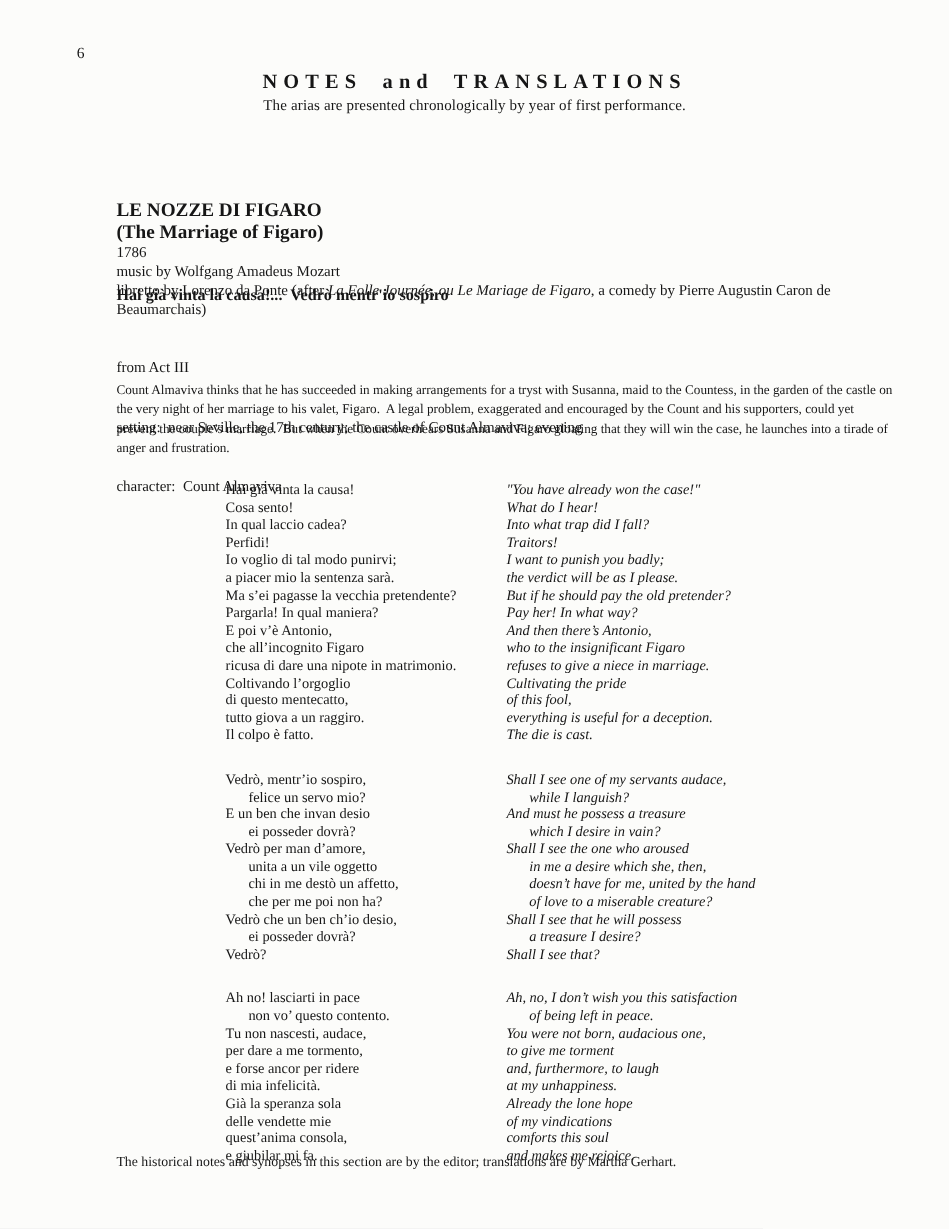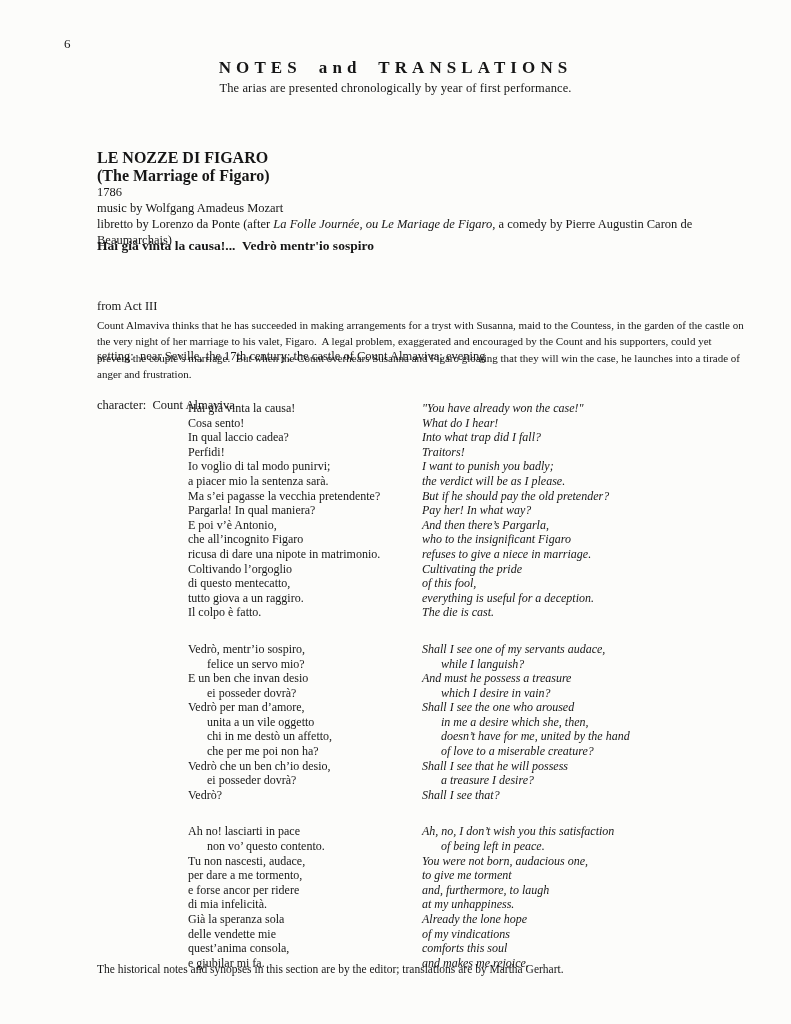--- a/index.html
+++ b/index.html
@@ -42,20 +42,21 @@
     left: 97px;
     top: 148px;
     right: 45px;
     font-size: 12.5px;
     line-height: 16px;
   }
   .work-title {
     font-size: 16px;
     font-weight: bold;
     line-height: 20px;
+    margin-top: 18px;
   }
   .work-subtitle {
     font-weight: bold;
     font-size: 16px;
   }
   .italic { font-style: italic; }
   .aria-title {
     position: absolute;
     left: 97px;
     top: 238px;
@@ -158,21 +159,21 @@
         </div>
         <div class="stanza-col en">
           <div class="aria-line">"You have already won the case!"</div>
           <div class="aria-line">What do I hear!</div>
           <div class="aria-line">Into what trap did I fall?</div>
           <div class="aria-line">Traitors!</div>
           <div class="aria-line">I want to punish you badly;</div>
           <div class="aria-line">the verdict will be as I please.</div>
           <div class="aria-line">But if he should pay the old pretender?</div>
           <div class="aria-line">Pay her! In what way?</div>
-          <div class="aria-line">And then there’s Pargarla,</div>
+          <div class="aria-line">And then there’s Antonio,</div>
           <div class="aria-line">who to the insignificant Figaro</div>
           <div class="aria-line">refuses to give a niece in marriage.</div>
           <div class="aria-line">Cultivating the pride</div>
           <div class="aria-line">of this fool,</div>
           <div class="aria-line">everything is useful for a deception.</div>
           <div class="aria-line">The die is cast.</div>
         </div>
       </div>
       <div class="stanza-row">
         <div class="stanza-col it">

